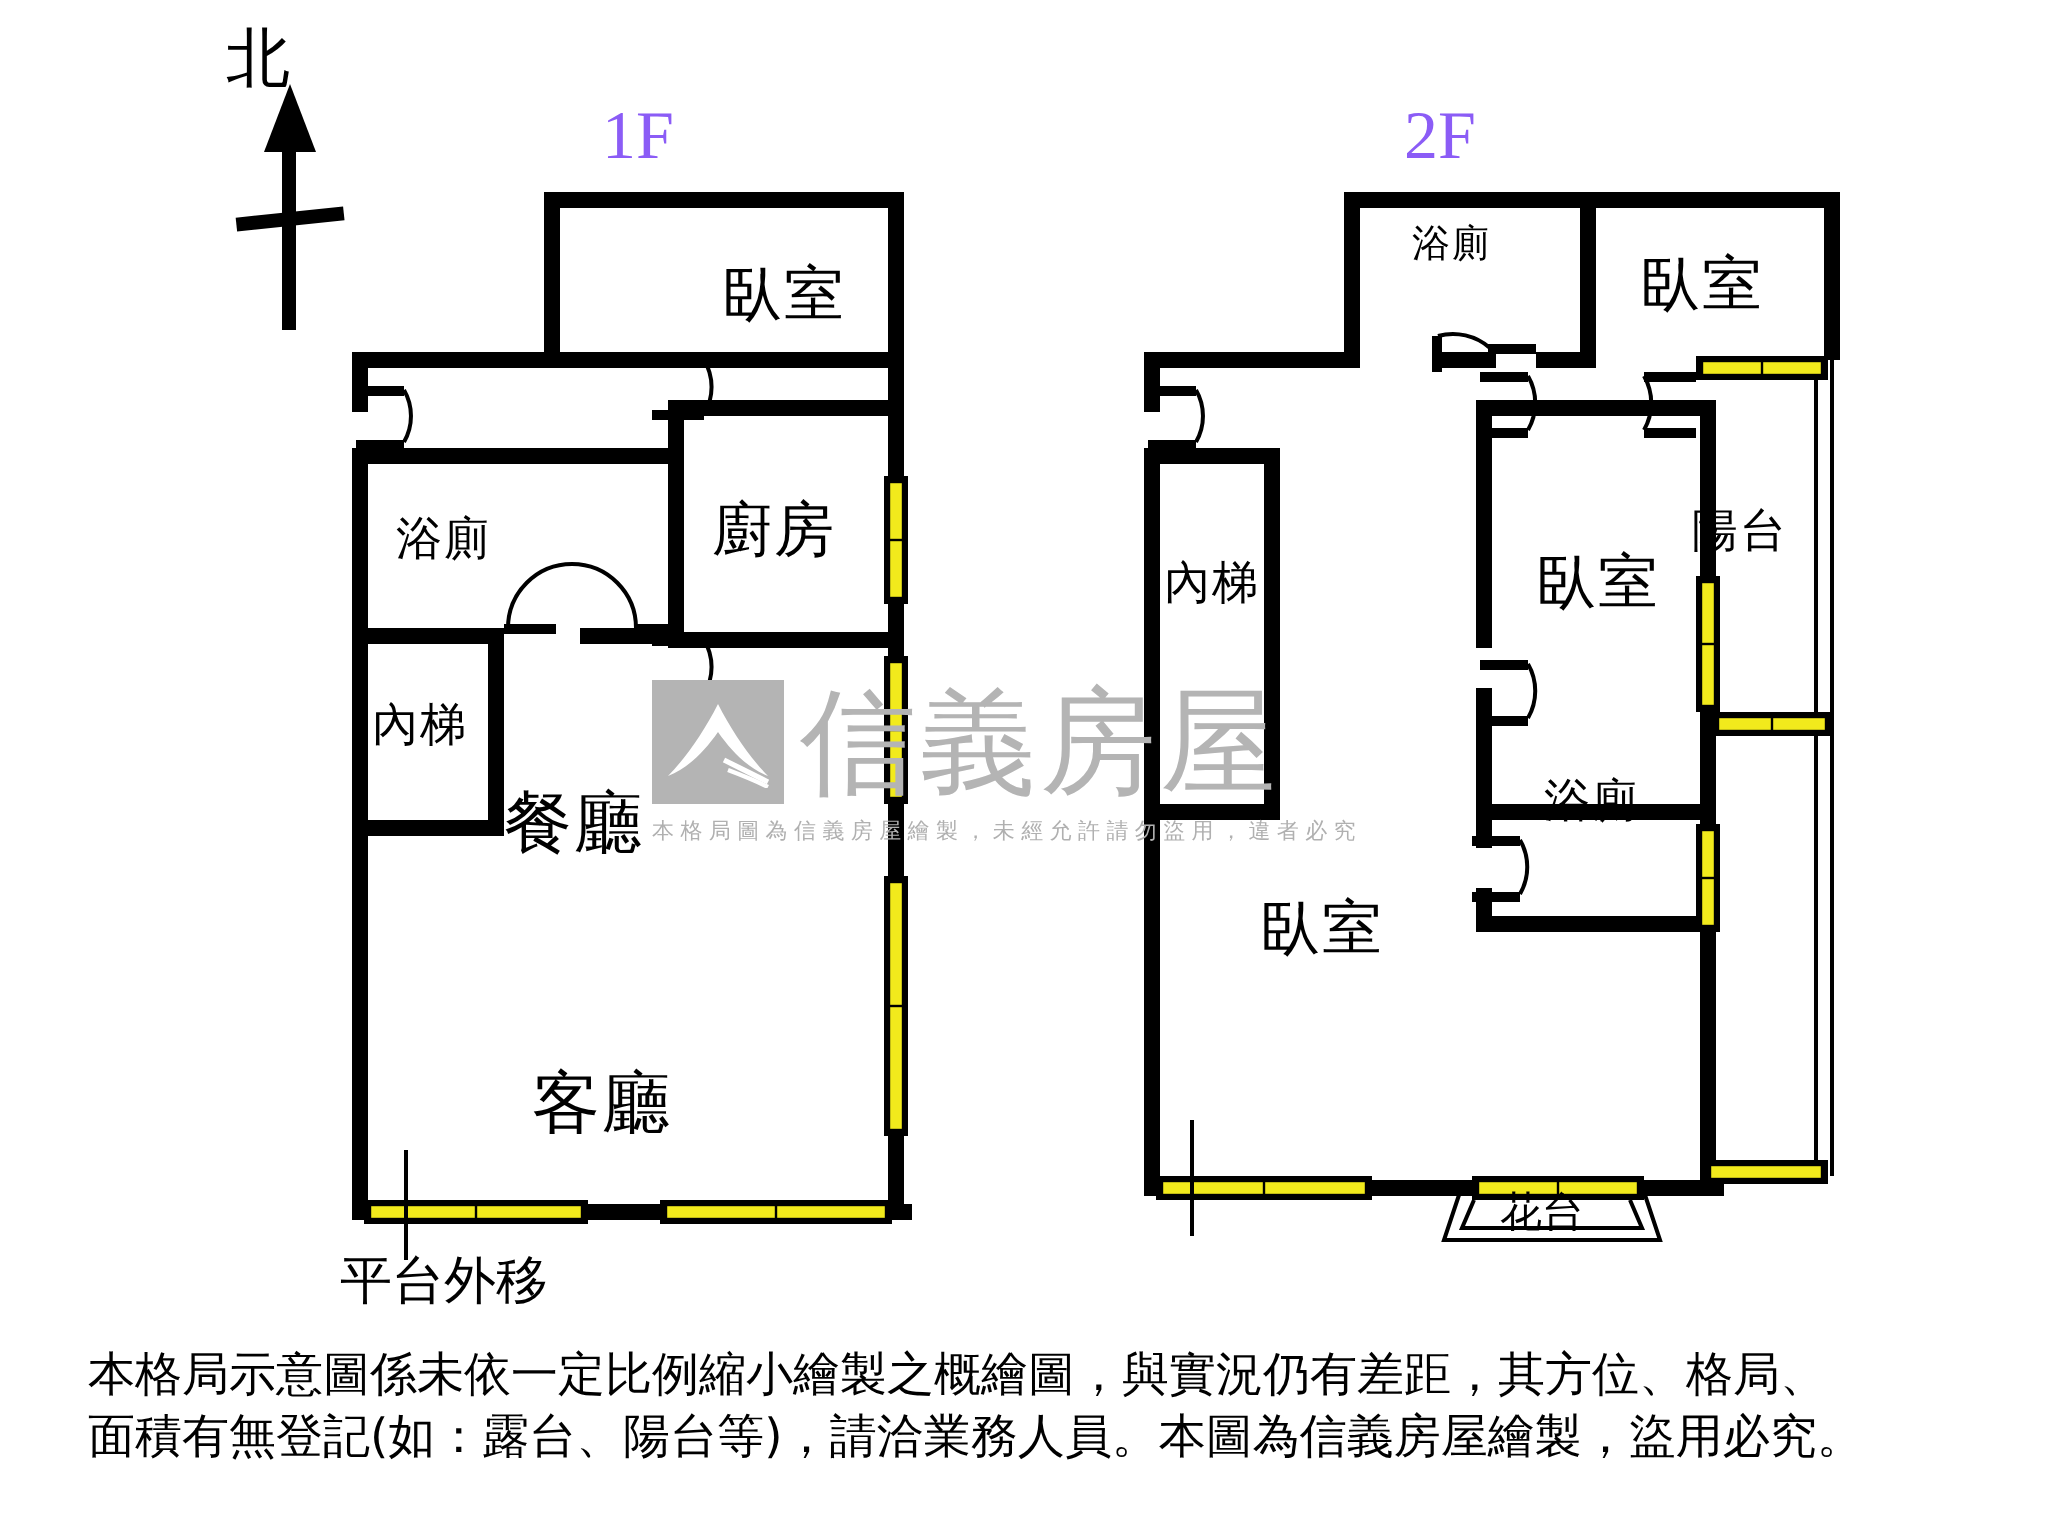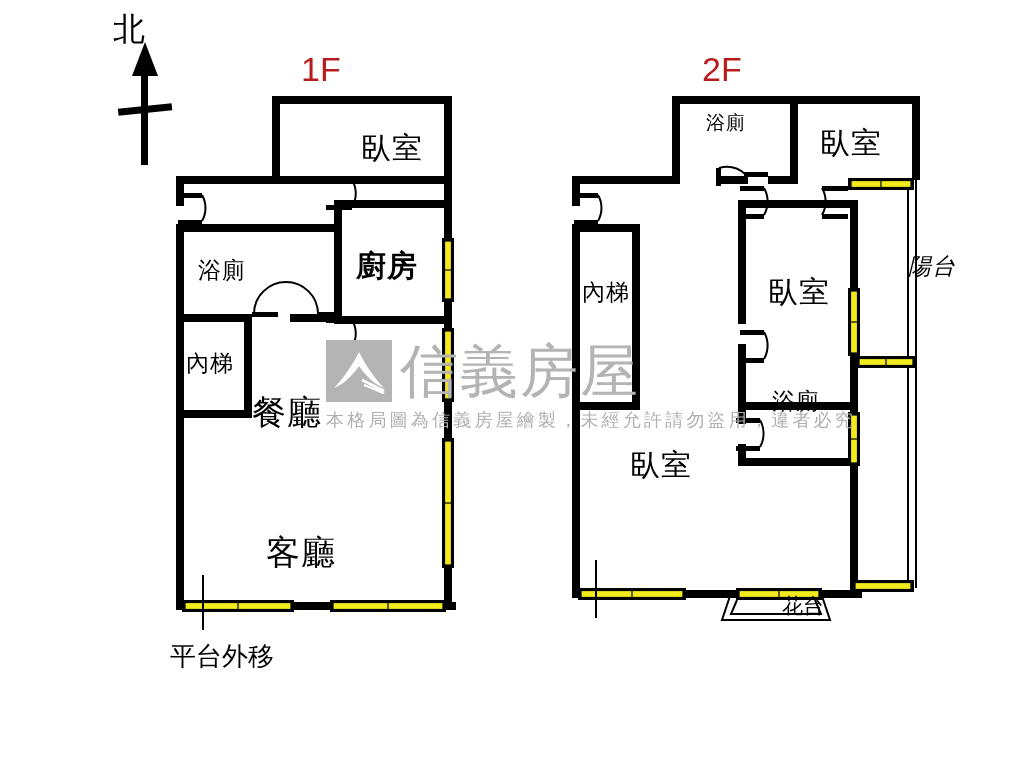--- a/index.html
+++ b/index.html
@@ -46,23 +46,23 @@
     letter-spacing: 1px;
     line-height: 1;
   }
   .lbl-sm { font-size: 19px; }
   .lbl-md { font-size: 23px; }
   .lbl-lg { font-size: 30px; text-align: right; }
   .lbl-xl { font-size: 34px; }
 
   .floor-title {
     position: absolute;
-    font-family: Liberation Sans, sans-serif;
+    font-family: Liberation Serif, serif;
     font-size: 34px;
-    color: #b91c1c;
+    color: #8b5cf6;
   }
 
   .outside-label {
     position: absolute;
     font-size: 26px;
     white-space: nowrap;
     font-family: "DejaVu Sans", "Liberation Sans", sans-serif;
   }
 
   .compass-label {
@@ -103,26 +103,25 @@
   #wm-text {
     font-size: 58px;
     color: #b4b4b4;
     margin-left: 8px;
     letter-spacing: 2px;
     font-family: "DejaVu Sans", "Liberation Sans", sans-serif;
     line-height: 1;
   }
   #wm-tagline {
     margin-top: 4px;
-    font-size: 18px;
+    font-size: 11px;
     color: #b0b0b0;
     letter-spacing: 3.2px;
     font-family: "DejaVu Sans", "Liberation Sans", sans-serif;
     white-space: nowrap;
-    text-align: right;
   }
 
   #disclaimer {
     position: absolute;
     left: 44px;
     top: 672px;
     width: 940px;
     font-size: 23.5px;
     line-height: 1.34;
     letter-spacing: 0px;
@@ -340,46 +339,48 @@
 
   </svg>
 
   <div class="floor-title" style="left:301px; top:50px;">1F</div>
   <div class="floor-title" style="left:702px; top:50px;">2F</div>
 
   <div class="compass-label" style="left:113px; top:8px;">北</div>
 
   <div class="room-label lbl-lg" style="left:361px; top:133px;">臥室</div>
   <div class="room-label lbl-md" style="left:198px; top:259px;">浴廁</div>
-  <div class="room-label lbl-lg" style="left:356px; top:251px;font-weight:bold;">廚房</div>
+  <div class="room-label lbl-lg" style="left:356px; top:251px;">廚房</div>
   <div class="room-label lbl-md" style="left:186px; top:352px;">內梯</div>
   <div class="room-label lbl-xl" style="left:252px; top:395px;">餐廳</div>
   <div class="room-label lbl-xl" style="left:266px; top:535px;">客廳</div>
 
   <div class="room-label lbl-sm" style="left:706px; top:113px;">浴廁</div>
   <div class="room-label lbl-lg" style="left:820px; top:128px;">臥室</div>
   <div class="room-label lbl-md" style="left:582px; top:281px;">內梯</div>
   <div class="room-label lbl-lg" style="left:768px; top:277px;">臥室</div>
-  <div class="room-label lbl-md" style="left:908px; top:255px;font-style:italic;">陽台</div>
+  <div class="room-label lbl-md" style="left:846px; top:255px;">陽台</div>
   <div class="room-label lbl-md" style="left:772px; top:390px;">浴廁</div>
   <div class="room-label lbl-lg" style="left:630px; top:450px;">臥室</div>
 
-  <div class="outside-label" style="left:170px; top:623px;margin-top:16px;">平台外移</div>
-  <div class="outside-label" style="left:750px; top:592px; font-size:21px;margin-left:32px;">花台</div>
+  <div class="outside-label" style="left:170px; top:623px;">平台外移</div>
+  <div class="outside-label" style="left:750px; top:592px; font-size:21px;">花台</div>
 
   <div id="watermark">
     <div id="wm-row">
       <div id="wm-mark">
         <svg class="peak" viewBox="0 0 54 44">
           <path d="M27 2 C20 16 10 30 2 38 C12 34 20 26 27 16 C34 26 42 34 52 38 C44 30 34 16 27 2 Z" fill="#ffffff"></path>
           <path d="M30 30 C38 34 46 38 52 41" stroke="#ffffff" stroke-width="2.6" fill="none"></path>
           <path d="M32 35 C40 38 47 41 52 43.5" stroke="#ffffff" stroke-width="2.2" fill="none"></path>
         </svg>
       </div>
       <div id="wm-text">信義房屋</div>
     </div>
     <div id="wm-tagline">本格局圖為信義房屋繪製，未經允許請勿盜用，違者必究</div>
   </div>
 
   <div id="disclaimer">
+    <div>本格局示意圖係未依一定比例縮小繪製之概繪圖，與實況仍有差距，其方位、格局、</div>
+    <div>面積有無登記(如：露台、陽台等)，請洽業務人員。本圖為信義房屋繪製，盜用必究。</div>
   </div>
 
 </div>
 
 </body></html>

